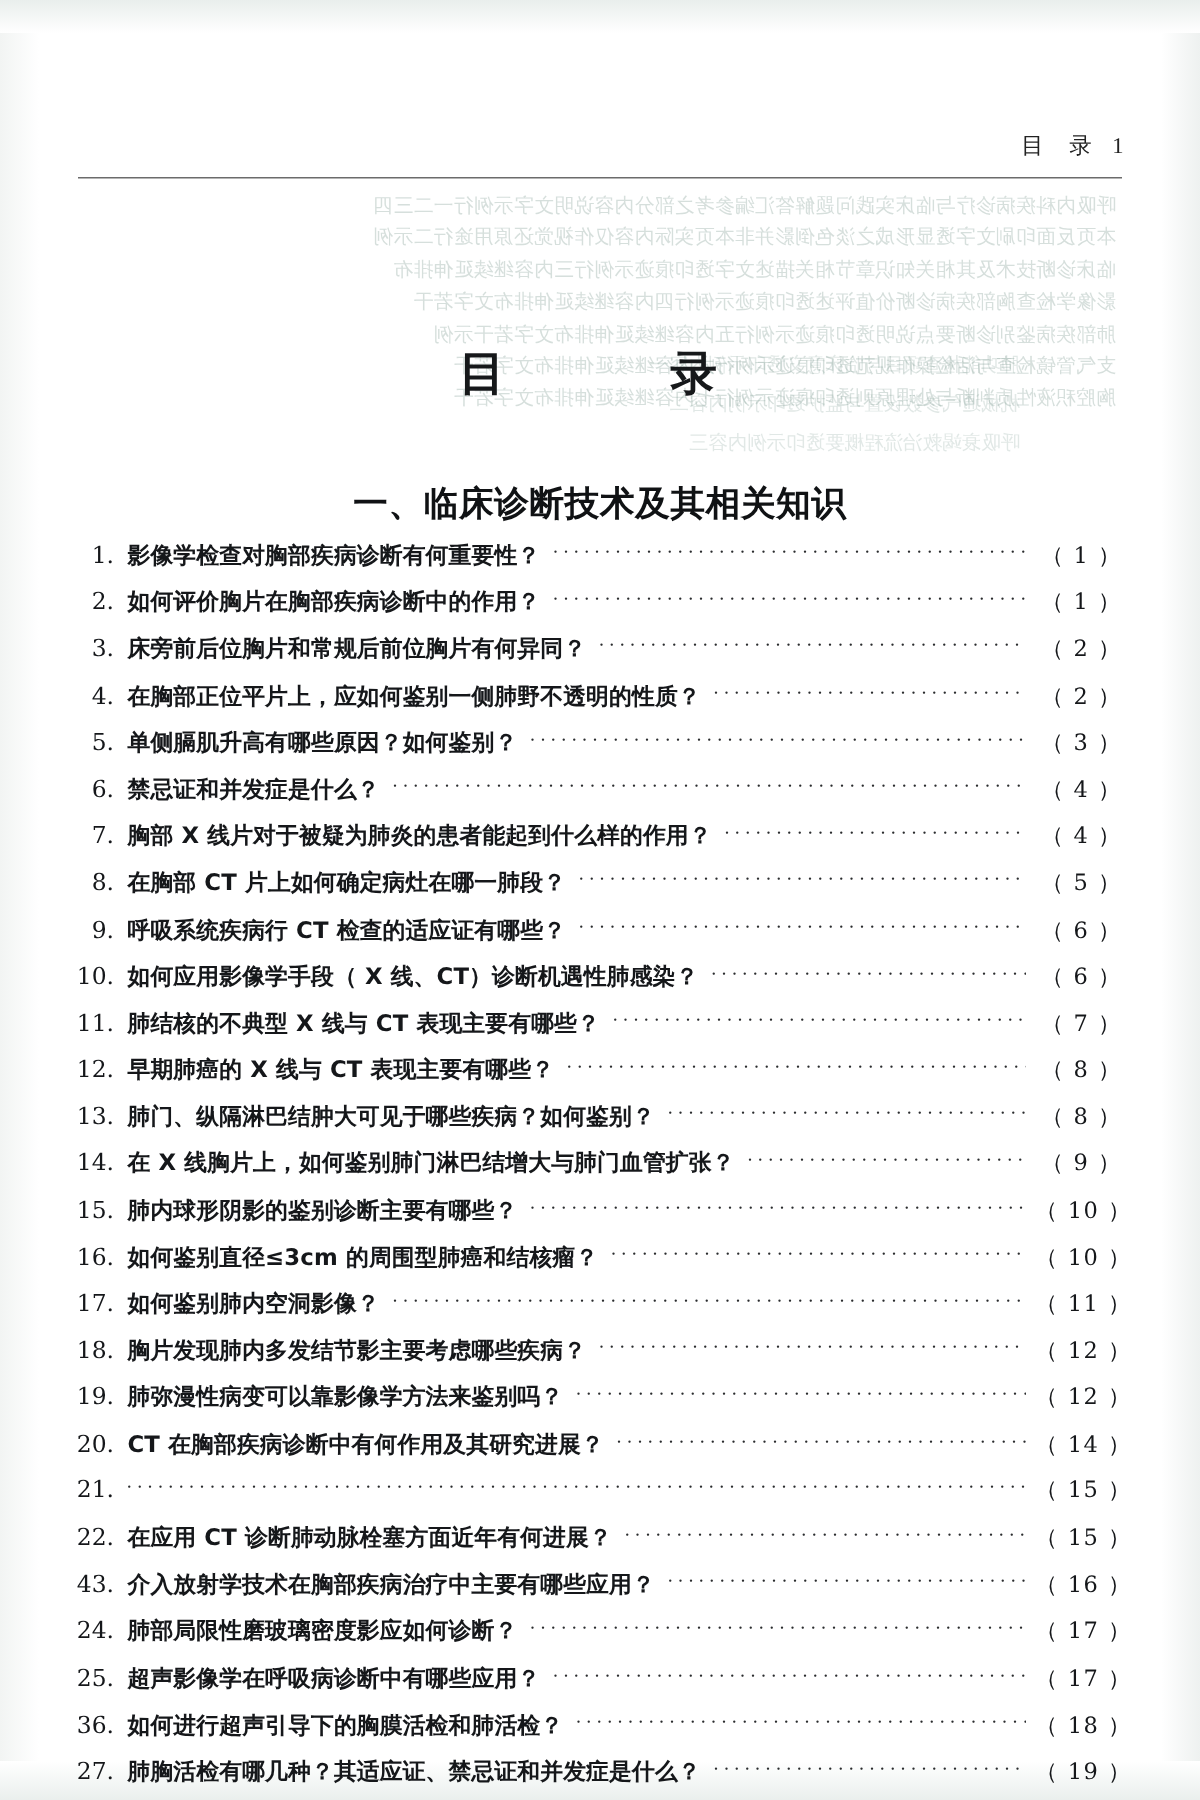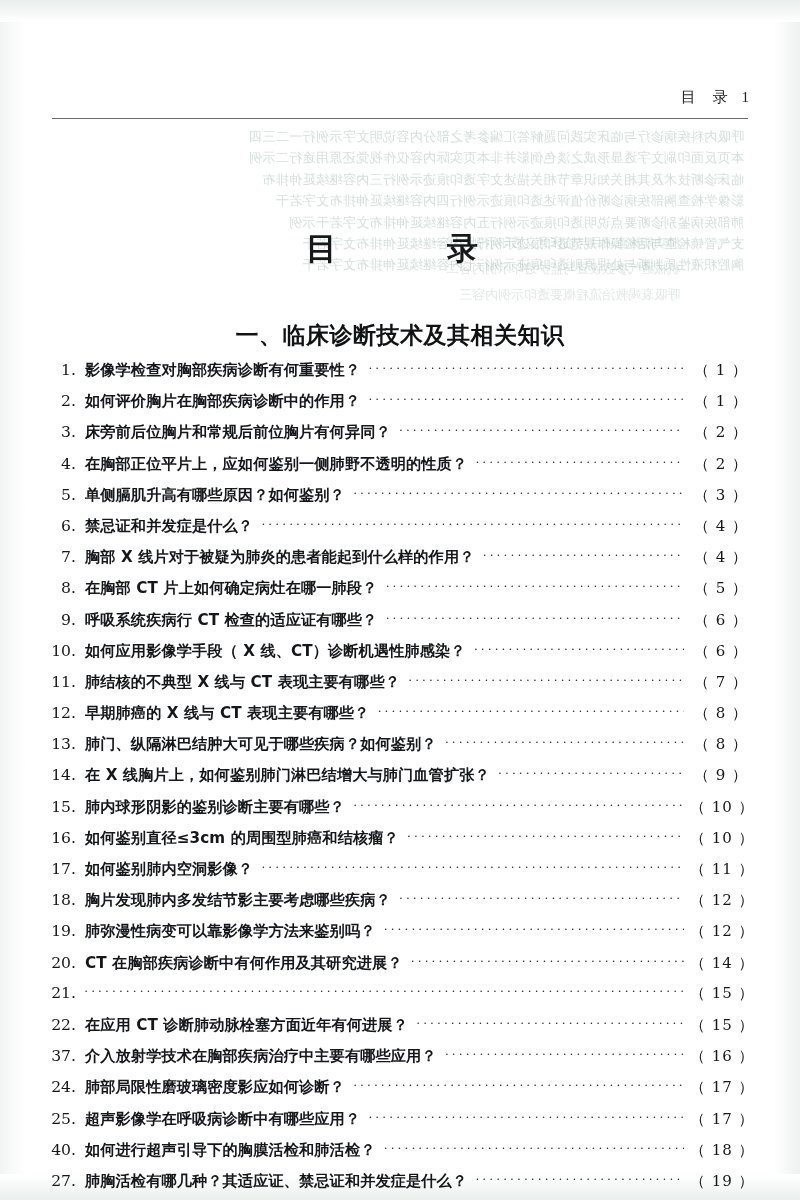--- a/index.html
+++ b/index.html
@@ -338,42 +338,42 @@
     </div>
 
     <div class="toc-row">
       <span class="toc-num wide">22.</span>
       <span class="toc-text">在应用 CT 诊断肺动脉栓塞方面近年有何进展？</span>
       <span class="toc-dots">·······································································································································</span>
       <span class="toc-page">（ 15 ）</span>
     </div>
 
     <div class="toc-row">
-      <span class="toc-num wide">37.</span>
+      <span class="toc-num wide">43.</span>
       <span class="toc-text">介入放射学技术在胸部疾病治疗中主要有哪些应用？</span>
       <span class="toc-dots">·······································································································································</span>
       <span class="toc-page">（ 16 ）</span>
     </div>
 
     <div class="toc-row">
       <span class="toc-num wide">24.</span>
       <span class="toc-text">肺部局限性磨玻璃密度影应如何诊断？</span>
       <span class="toc-dots">·······································································································································</span>
       <span class="toc-page">（ 17 ）</span>
     </div>
 
     <div class="toc-row">
       <span class="toc-num wide">25.</span>
       <span class="toc-text">超声影像学在呼吸病诊断中有哪些应用？</span>
       <span class="toc-dots">·······································································································································</span>
       <span class="toc-page">（ 17 ）</span>
     </div>
 
     <div class="toc-row">
-      <span class="toc-num wide">40.</span>
+      <span class="toc-num wide">36.</span>
       <span class="toc-text">如何进行超声引导下的胸膜活检和肺活检？</span>
       <span class="toc-dots">·······································································································································</span>
       <span class="toc-page">（ 18 ）</span>
     </div>
 
     <div class="toc-row">
       <span class="toc-num wide">27.</span>
       <span class="toc-text">肺胸活检有哪几种？其适应证、禁忌证和并发症是什么？</span>
       <span class="toc-dots">·······································································································································</span>
       <span class="toc-page">（ 19 ）</span>

